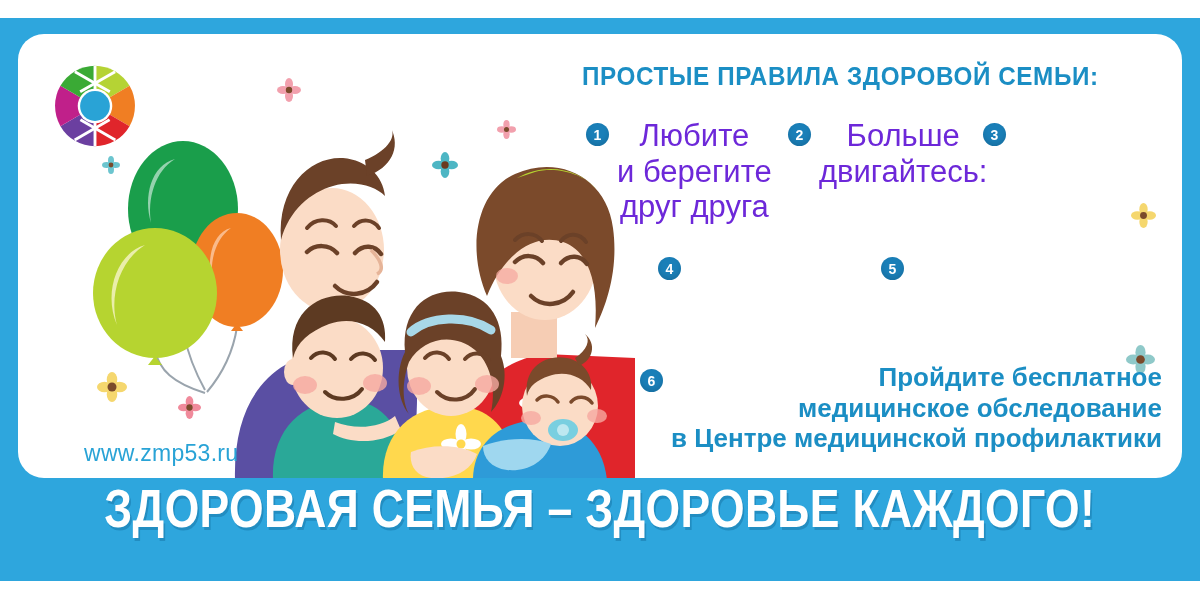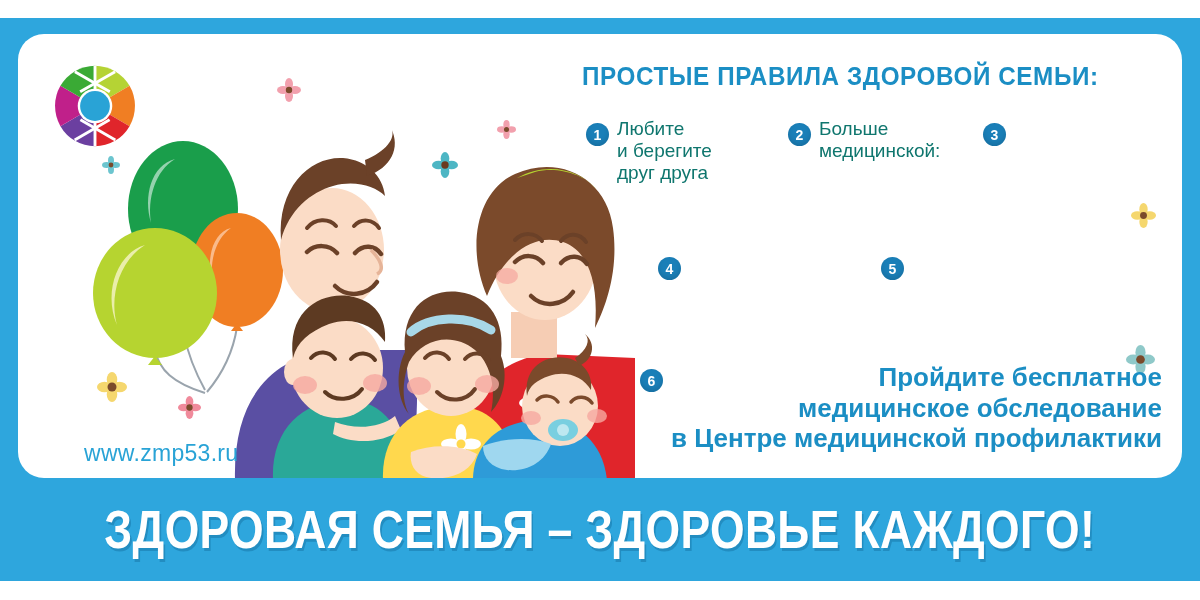--- a/index.html
+++ b/index.html
@@ -19,21 +19,21 @@
   .panel{
     position:absolute;left:18px;top:34px;width:1164px;height:444px;
     background:#ffffff;border-radius:26px;
     overflow:hidden;
   }
 
   
   .banner{
     position:absolute;left:0;top:478px;width:1200px;height:103px;
     background:#2ea6dd;
-    display:flex;align-items:center;justify-content:center;
+    display:flex;align-items:flex-start;justify-content:center;
   }
   .banner-text{
     color:#ffffff;
     font-size:53px;
     font-weight:bold;
     letter-spacing:0.4px;
     transform:scaleX(0.84);
     transform-origin:center;
     white-space:nowrap;
     text-shadow:2px 3px 0 rgba(20,110,160,.45);
@@ -51,21 +51,21 @@
   
   .rule{position:absolute;display:flex;align-items:flex-start;gap:8px;}
   .badge{
     flex:0 0 auto;width:23px;height:23px;border-radius:50%;
     background:#1a7fb8;color:#fff;
     font-size:14px;font-weight:bold;
     display:flex;align-items:center;justify-content:center;
     margin-top:5px;
     box-shadow:inset 0 -3px 5px rgba(0,0,0,.12);
   }
-  .rtext{color:#0f766e;font-size:19px;line-height:1.15;white-space:pre-line;}
+  .rtext{color:#6d28d9;font-size:31px;line-height:1.15;white-space:pre-line;text-align:center;}
   .rtext.b6{color:#1b8ec4;font-weight:bold;font-size:26px;line-height:1.18;text-align:center;}
   .big-num{color:#1b8ec4;font-size:26px;font-weight:bold;}
   .sub-note{
     display:inline-block;vertical-align:top;
     color:#1b8ec4;font-style:italic;font-weight:bold;
     font-size:12.5px;line-height:1.12;white-space:pre-line;
     margin-left:3px;margin-top:3px;
     font-family:"Liberation Serif","DejaVu Serif",serif;
   }
   .numline{margin-top:1px;white-space:nowrap;}
@@ -351,21 +351,21 @@
       <div class="badge">1</div>
       <div class="rtext">Любите
 и берегите
 друг друга</div>
     </div>
 
     <div class="rule" id="rule2" style="left:770px;top:84px;">
       <div class="badge">2</div>
       <div>
         <div class="rtext">Больше
-медицинской:</div>
+двигайтесь:</div>
       </div>
     </div>
 
     <div class="rule" id="rule3" style="left:965px;top:84px;">
       <div class="badge">3</div>
     </div>
 
     <div class="rule" id="rule4" style="left:640px;top:218px;">
       <div class="badge">4</div>
     </div>

